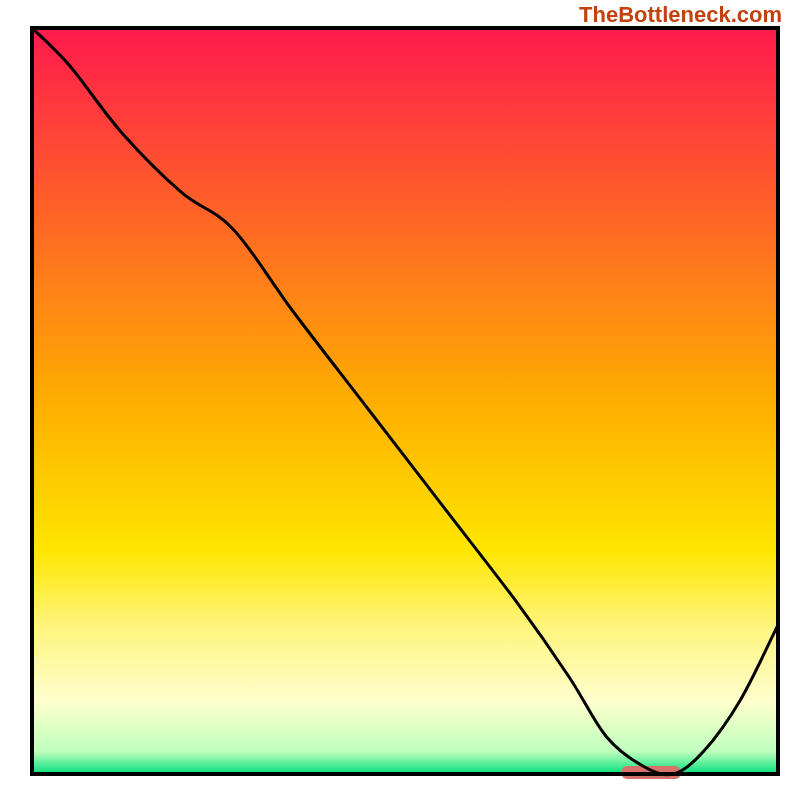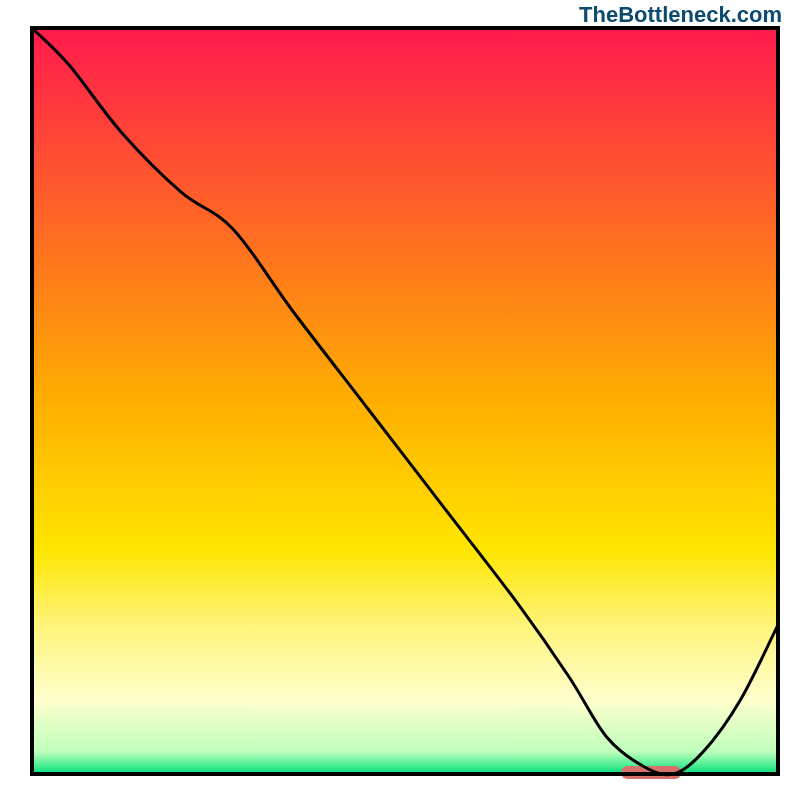--- a/index.html
+++ b/index.html
@@ -16,21 +16,21 @@
     width: 800px;
     height: 800px;
   }
   .watermark {
     position: absolute;
     top: 2px;
     right: 18px;
     font-family: Arial, Helvetica, sans-serif;
     font-size: 22px;
     font-weight: bold;
-    color: #0c4a6e;
+    color: #c2410c;
     z-index: 50;
   }
   svg {
     display: block;
   }
 </style>
 </head>
 <body>
 
 <div class="container">

